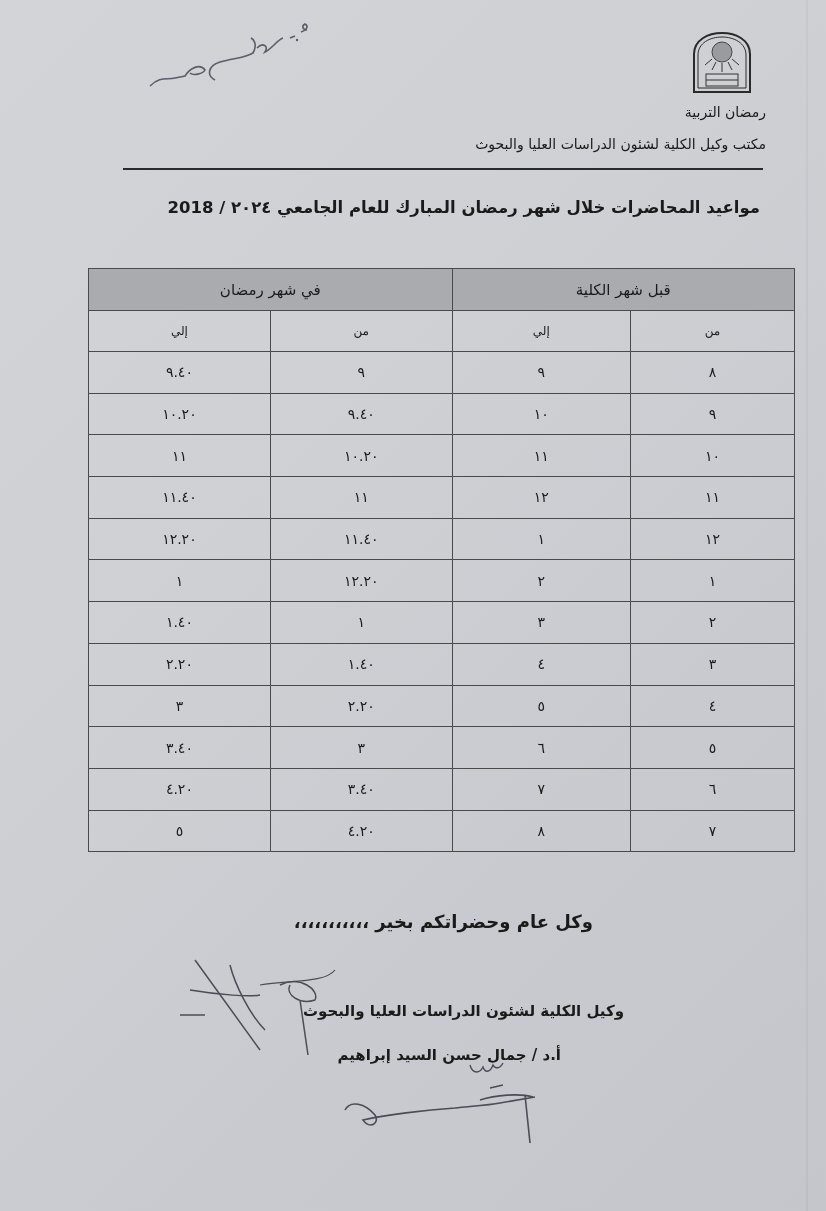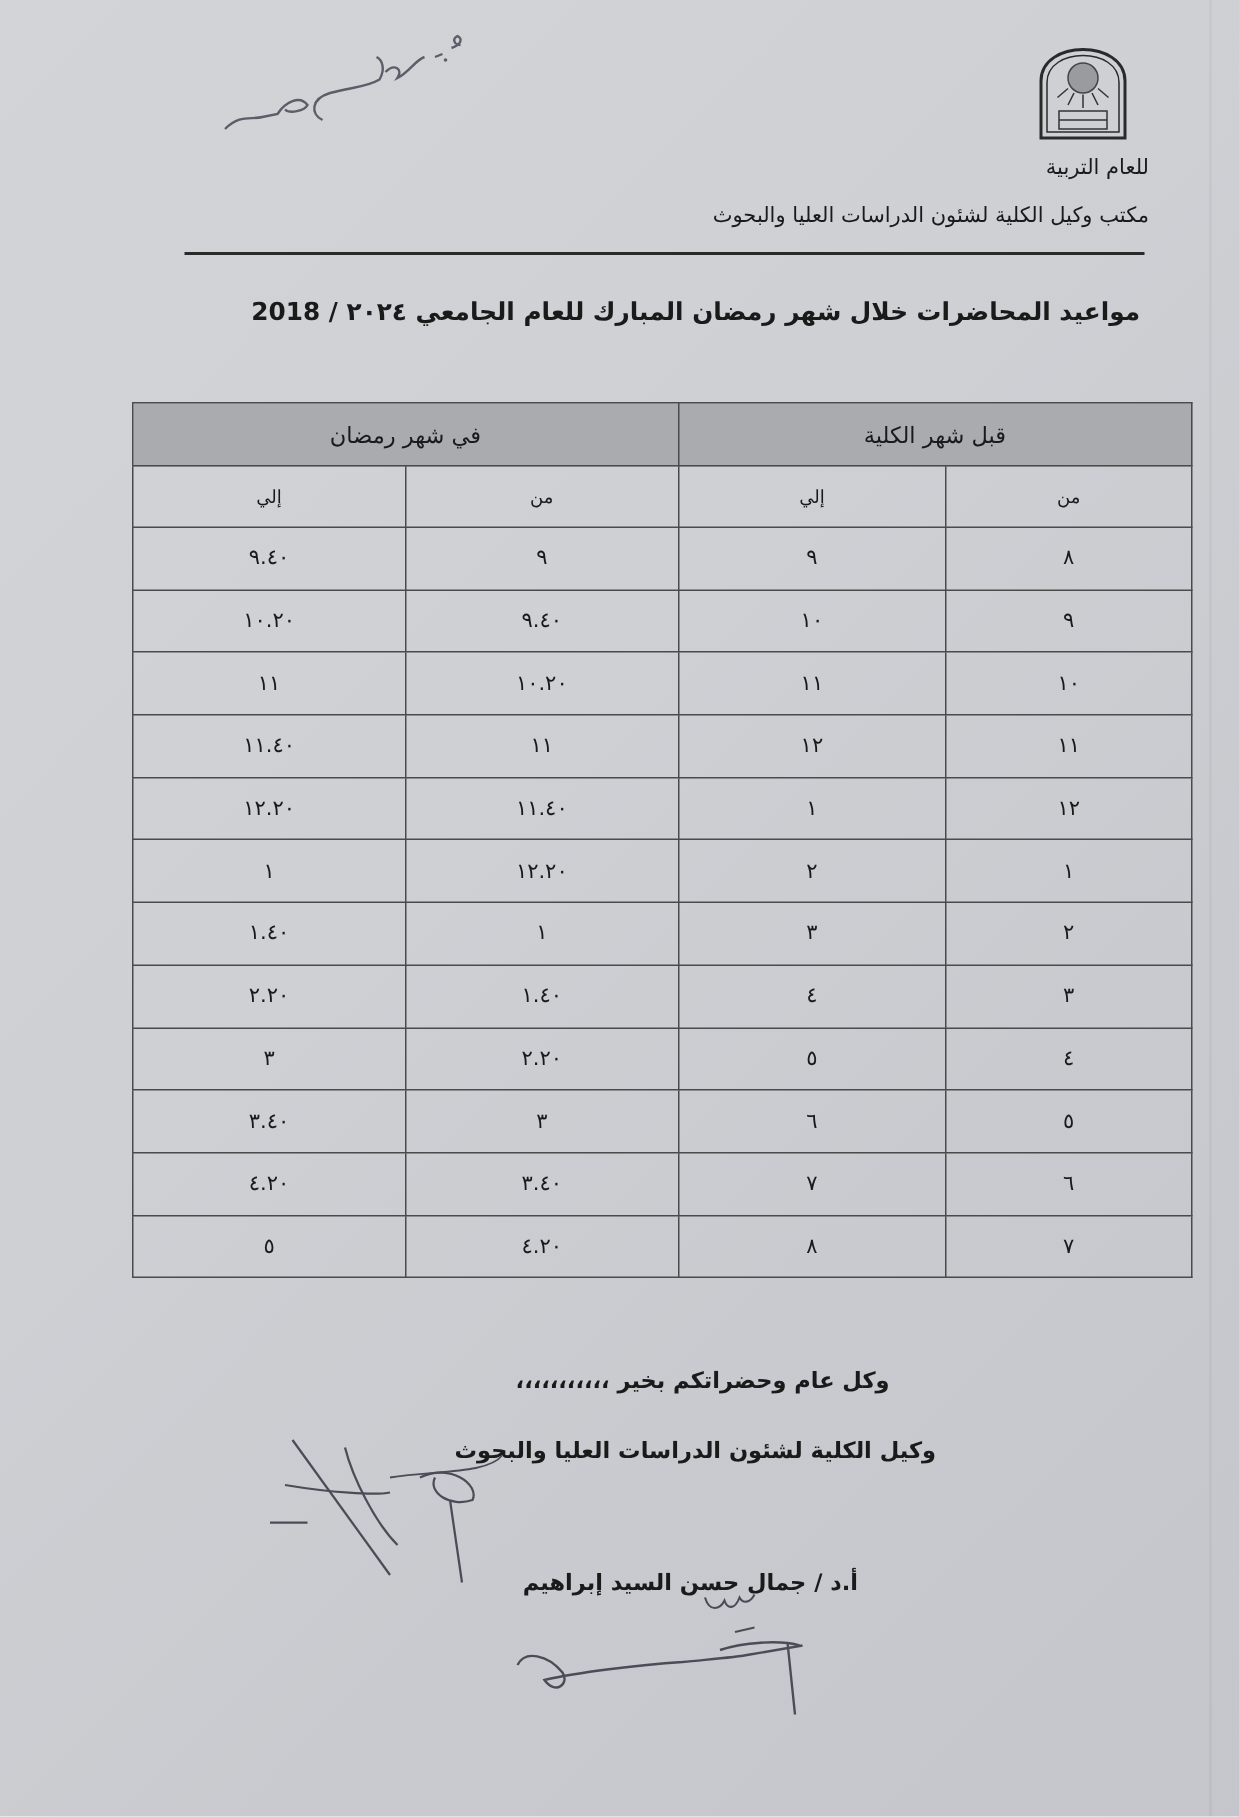--- a/index.html
+++ b/index.html
@@ -37,27 +37,27 @@
   table.sched td, table.sched th {
     border:1.3px solid #4a4a4a; text-align:center; padding:0;
     height:40.7px; font-weight:normal;margin-top:38px;
   }
   table.sched th.group {
     background:#a9abaf; height:41px; font-size:15px;
   }
   table.sched th.sub { height:40px; font-size:12px;font-family:Liberation Serif, serif; }
   table.sched td { font-size:14px; letter-spacing:1px; }
   .closing {
-    position:absolute; right:233px; top:911px; font-size:15px; direction:rtl; font-weight:bold;
+    position:absolute; right:233px; top:911px; font-size:18px; direction:rtl; font-weight:bold;
   }
   .sig-title {
-    position:absolute; right:202px; top:958px; font-size:15px; direction:rtl; font-weight:bold;
+    position:absolute; right:202px; top:1002px; font-size:15px; direction:rtl; font-weight:bold;
   }
   .sig-name {
-    position:absolute; right:254px; top:1046px; font-size:15px; direction:rtl; font-weight:bold;
+    position:absolute; right:265px; top:1046px; font-size:15px; direction:rtl; font-weight:bold;
   }
   svg.ink { position:absolute; overflow:visible; }
 </style>
 </head>
 <body>
 
 <div class="page-edge"></div>
 
 <svg class="ink" style="left:145px;top:18px" width="200" height="80" viewBox="0 0 200 80">
   <path d="M5 68 C 15 58, 22 62, 30 60 L 40 58 C 45 50, 55 45, 60 52 C 58 56, 48 58, 45 55" fill="none" stroke="#5b5e68" stroke-width="1.6"></path>
@@ -75,21 +75,21 @@
     <line x1="34" y1="33" x2="34" y2="42"></line>
       <line x1="28" y1="32" x2="24" y2="40"></line>
     <line x1="40" y1="32" x2="44" y2="40"></line>
       <line x1="24" y1="29" x2="17" y2="35"></line>
     <line x1="44" y1="29" x2="51" y2="35"></line>
   </g>
   <rect x="18" y="44" width="32" height="12" fill="none" stroke="#333" stroke-width="1"></rect>
   <line x1="18" y1="50" x2="50" y2="50" stroke="#333" stroke-width="1"></line>
 </svg>
 
-<div class="college">للعام التربية</div>
+<div class="college">رمضان التربية</div>
 <div class="office">مكتب وكيل الكلية لشئون الدراسات العليا والبحوث</div>
 <div class="rule"></div>
 
 <div class="title">مواعيد المحاضرات خلال شهر رمضان المبارك للعام الجامعي ٢٠٢٤ / 2018</div>
 
 <table class="sched">
   <thead>
     <tr>
       <th class="group" colspan="2">قبل شهر الكلية</th>
       <th class="group" colspan="2">في شهر رمضان</th>

